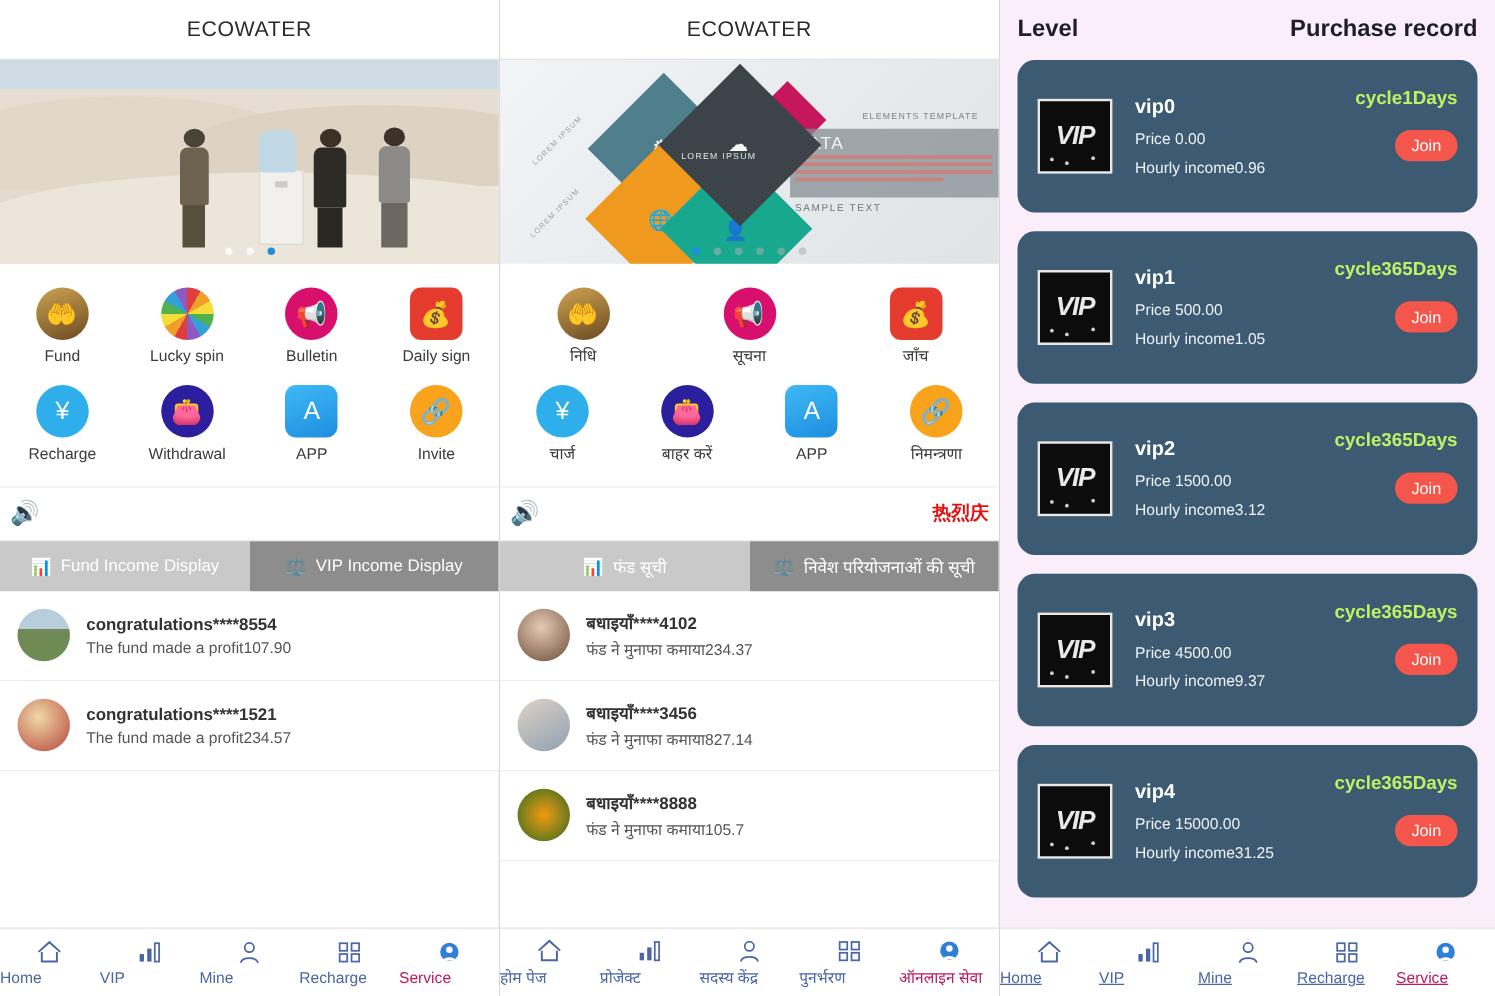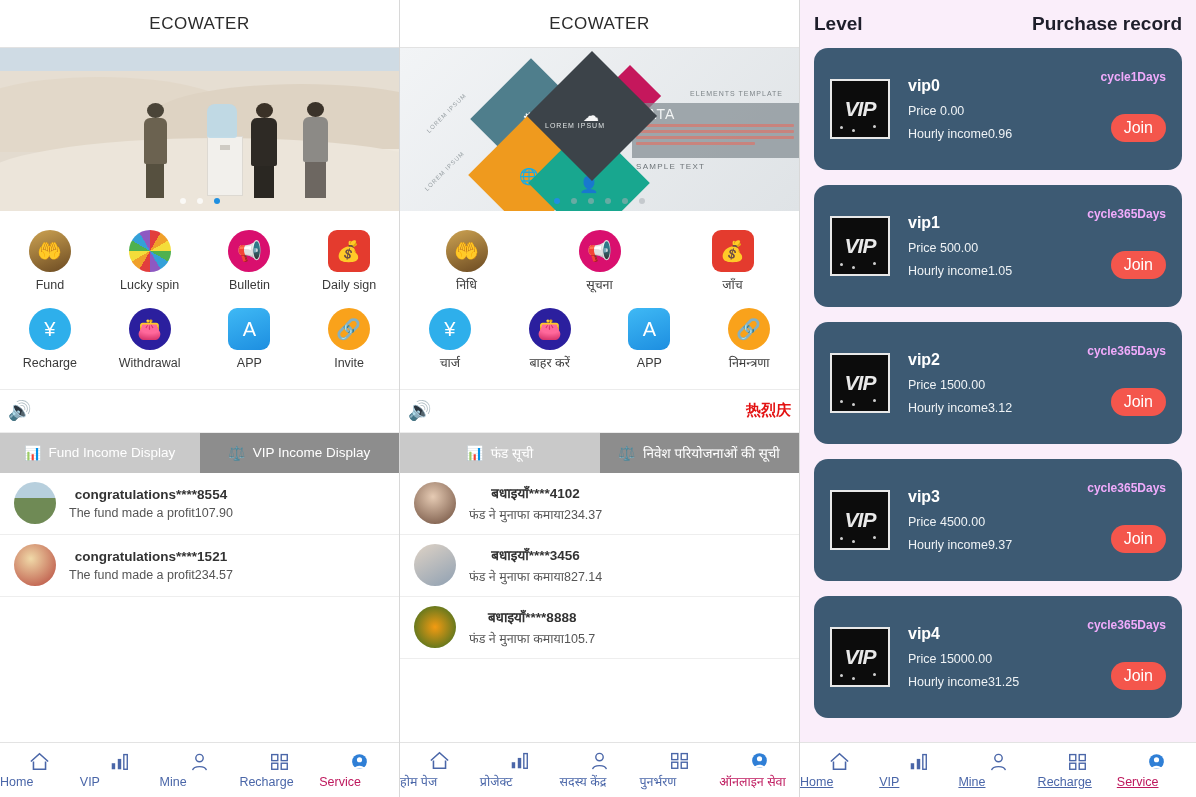--- a/index.html
+++ b/index.html
@@ -107,21 +107,21 @@
   
   .tabs{display:flex;height:40px;}
   .tab{flex:1;display:flex;align-items:center;justify-content:center;gap:7px;
        font-size:13.5px;color:#fff;background:#c9c9c9;}
   .tab.active{background:#8d8d8d;}
   .tab .tic{font-size:14px;}
 
   
   .list{background:#fff;}
   .row{display:flex;align-items:center;gap:13px;padding:14px 14px;
-       border-bottom:1px solid #eeeeee;height:62px;box-sizing:border-box;text-align:center;}
+       border-bottom:1px solid #eeeeee;height:72px;box-sizing:border-box;}
   .ava{width:42px;height:42px;border-radius:50%;flex:0 0 auto;background:#ccc;}
   .ava.a1{background:linear-gradient(#b7cfdd 0 38%,#6f8a55 38% 100%);}
   .ava.a2{background:radial-gradient(circle at 40% 35%,#f0d9a8,#b5443a);}
   .ava.a3{background:radial-gradient(circle at 50% 45%,#cfc8c2,#3b1418);}
   .ava.b1a{background:radial-gradient(circle at 45% 35%,#e6cbb4,#6b4b3a);}
   .ava.b2a{background:linear-gradient(150deg,#dfd3c6,#8fa0b2);}
   .ava.b3a{background:radial-gradient(circle at 50% 50%,#f39b12,#2f6b22);}
   .rtxt{display:flex;flex-direction:column;gap:4px;}
   .rname{font-size:13.5px;font-weight:bold;color:#333;}
   .rsub{font-size:12.5px;color:#555;}
@@ -145,23 +145,23 @@
          align-items:center;padding:0 16px;box-sizing:border-box;position:relative;}
   .vbadge{width:56px;height:56px;background:#0c0c0c;border:2px solid #e8e8e8;
           display:flex;align-items:center;justify-content:center;flex:0 0 auto;
           position:relative;overflow:hidden;}
   .vbadge span{color:#e9e9e9;font-size:21px;font-weight:bold;letter-spacing:-1px;
                font-style:italic;}
   .vbadge i{position:absolute;width:3px;height:3px;background:#cfcfcf;border-radius:50%;}
   .vinfo{margin-left:18px;display:flex;flex-direction:column;gap:9px;}
   .vname{font-size:16px;font-weight:bold;color:#fff;}
   .vline{font-size:12.5px;color:#eef2f5;}
-  .vcycle{position:absolute;right:16px;top:22px;font-size:12px;font-weight:bold;color:#f0abfc;}
-  .vjoin{position:absolute;right:16px;top:66px;background:#f4564c;color:#fff;
-         border:none;border-radius:14px;padding:5px 13px;font-size:16px;
+  .vcycle{position:absolute;right:16px;top:22px;font-size:15px;font-weight:bold;color:#bef264;}
+  .vjoin{position:absolute;right:16px;top:56px;background:#f4564c;color:#fff;
+         border:none;border-radius:14px;padding:5px 13px;font-size:13px;
          font-family:inherit;cursor:pointer;}
 </style>
 </head>
 <body>
 
 <div class="stage">
 
   <div class="panel">
 
     <div class="topbar">

